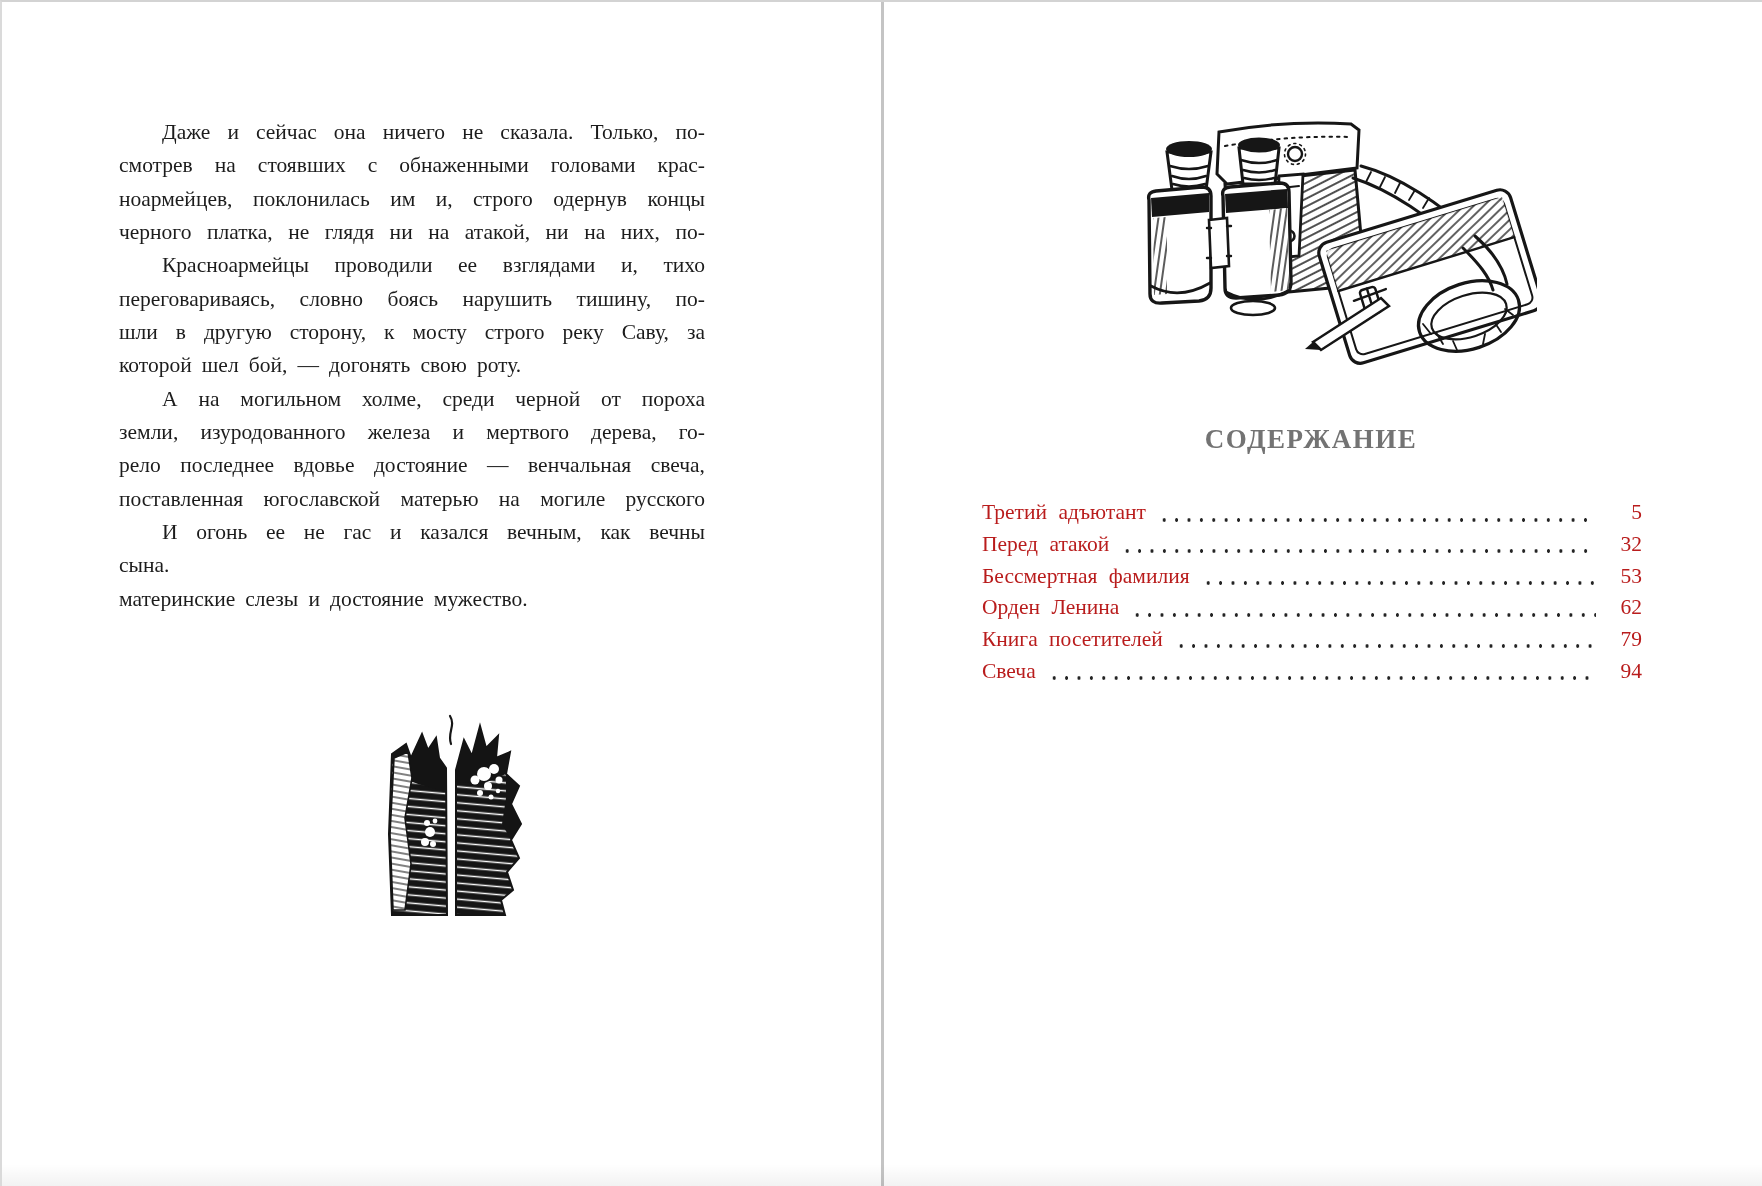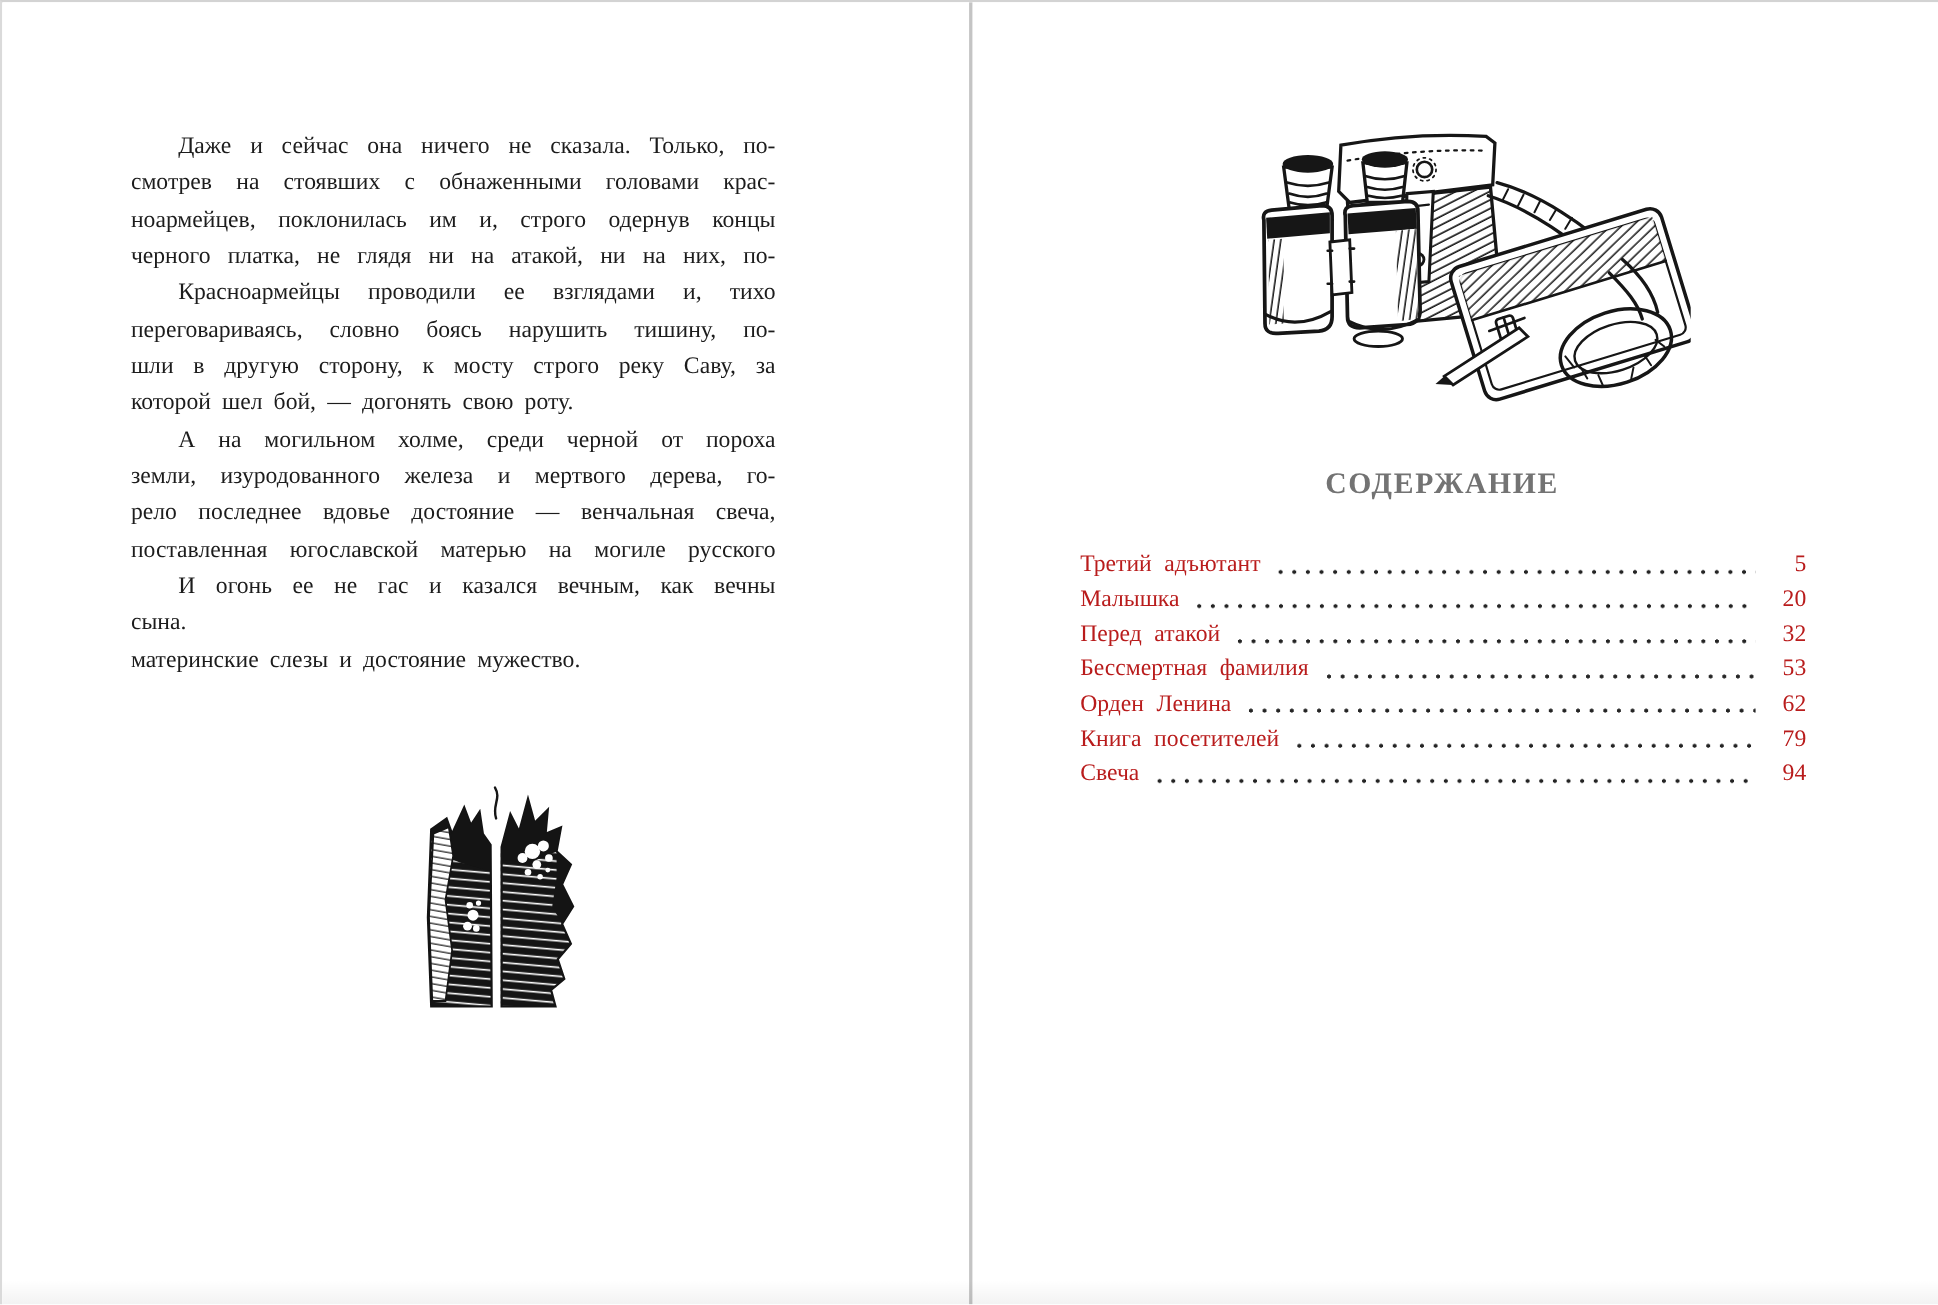--- a/index.html
+++ b/index.html
@@ -191,25 +191,20 @@
 
     <div id="contents-heading">СОДЕРЖАНИЕ</div>
 
     <div id="toc">
       <div class="toc-row">
         <span class="toc-title">Третий адъютант</span>
         <span class="toc-dots"></span>
         <span class="toc-page">5</span>
       </div>
       <div class="toc-row">
-        <span class="toc-title">Малышка</span>
-        <span class="toc-dots"></span>
-        <span class="toc-page">20</span>
-      </div>
-      <div class="toc-row">
         <span class="toc-title">Перед атакой</span>
         <span class="toc-dots"></span>
         <span class="toc-page">32</span>
       </div>
       <div class="toc-row">
         <span class="toc-title">Бессмертная фамилия</span>
         <span class="toc-dots"></span>
         <span class="toc-page">53</span>
       </div>
       <div class="toc-row">

